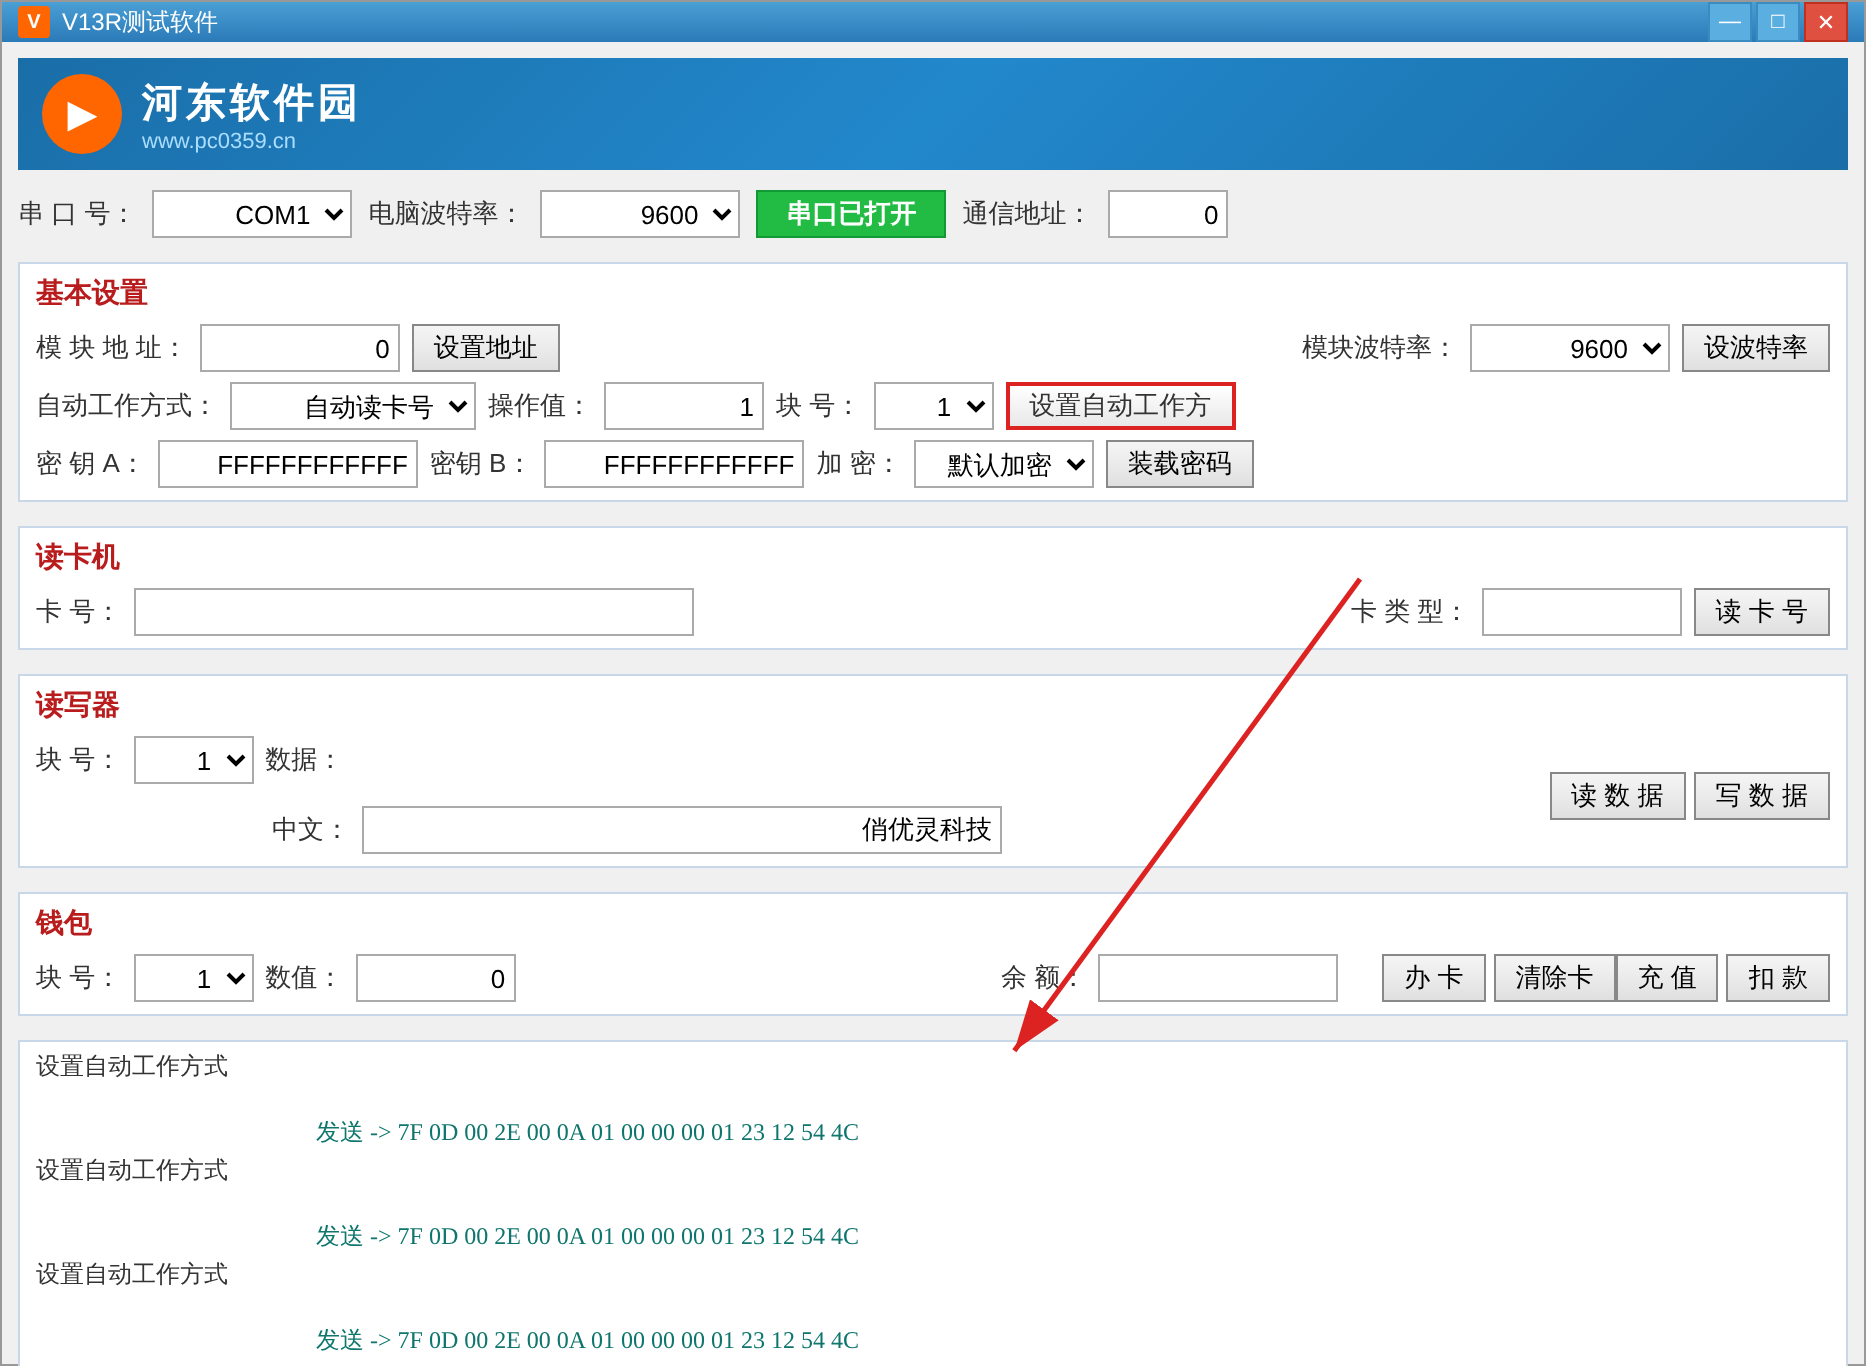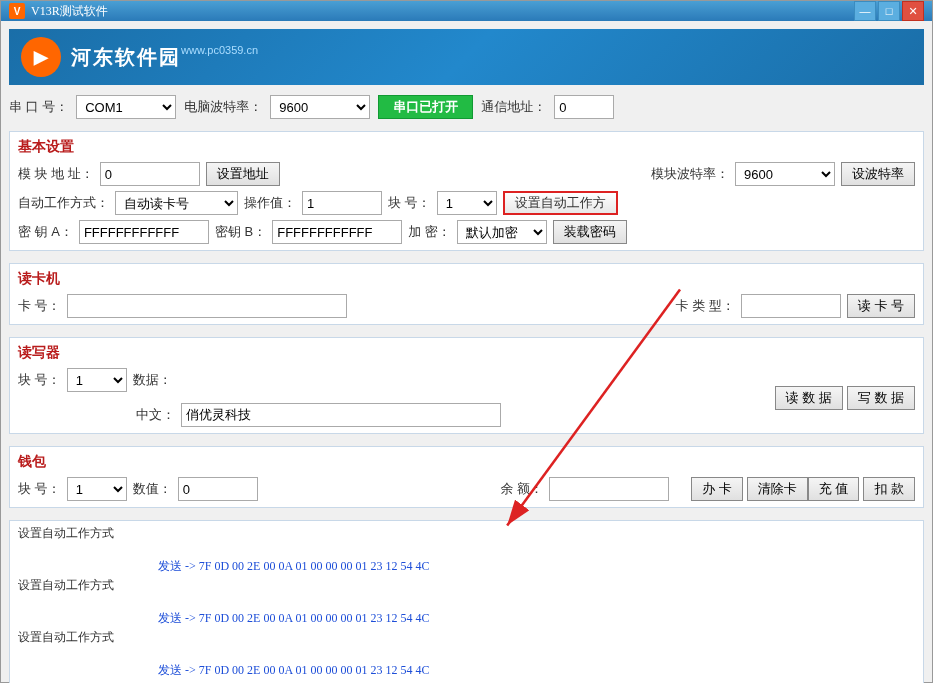--- a/index.html
+++ b/index.html
@@ -37,21 +37,20 @@
       display: flex;
       align-items: center;
       justify-content: center;
       font-size: 10px;
       color: white;
       font-weight: bold;
     }
     .title-bar-text {
       font-size: 12px;
       flex: 1;
-      font-family: Liberation Serif, serif;
     }
     .title-bar-controls {
       display: flex;
       gap: 2px;
     }
     .title-bar-btn {
       width: 22px;
       height: 20px;
       background: #5baee0;
       border: 1px solid #3a8cc0;
@@ -86,21 +85,21 @@
       background: #ff6600;
       display: flex;
       align-items: center;
       justify-content: center;
       color: white;
       font-weight: bold;
       font-size: 18px;
     }
     .logo-text-group {
       display: flex;
-      flex-direction: row;
+      flex-direction: column;
     }
     .logo-main {
       color: #ffffff;
       font-size: 20px;
       font-weight: bold;
       letter-spacing: 2px;
     }
     .logo-sub {
       color: #aaddff;
       font-size: 11px;
@@ -113,20 +112,21 @@
       margin-bottom: 8px;
       padding: 4px 0;
     }
     .label { color: #333; white-space: nowrap; }
     select, input[type="text"] {
       height: 24px;
       border: 1px solid #aaa;
       background: white;
       padding: 0 4px;
       font-size: 13px;
+      text-align: right;
     }
     .serial-select { width: 100px; }
     .baud-select { width: 100px; }
     .btn {
       height: 24px;
       padding: 0 10px;
       border: 1px solid #888;
       background: linear-gradient(to bottom, #f5f5f5, #e0e0e0);
       cursor: pointer;
       font-size: 13px;
@@ -176,21 +176,21 @@
       font-size: 12px;
       color: #333;
       font-family: Liberation Serif, serif;
     }
     .log-line {
       display: flex;
       gap: 20px;
       margin-bottom: 2px;
     }
     .log-label { min-width: 120px; color: #333; }
-    .log-data { color: #1d4ed8; margin-top: 33px; }
+    .log-data { color: #0f766e; margin-top: 33px; }
     
     .spacer { flex: 1; }
     .key-input { width: 130px; }
     .rw-btns {
       display: flex;
       gap: 4px;
     }
     
     .arrow-container {
       position: relative;

